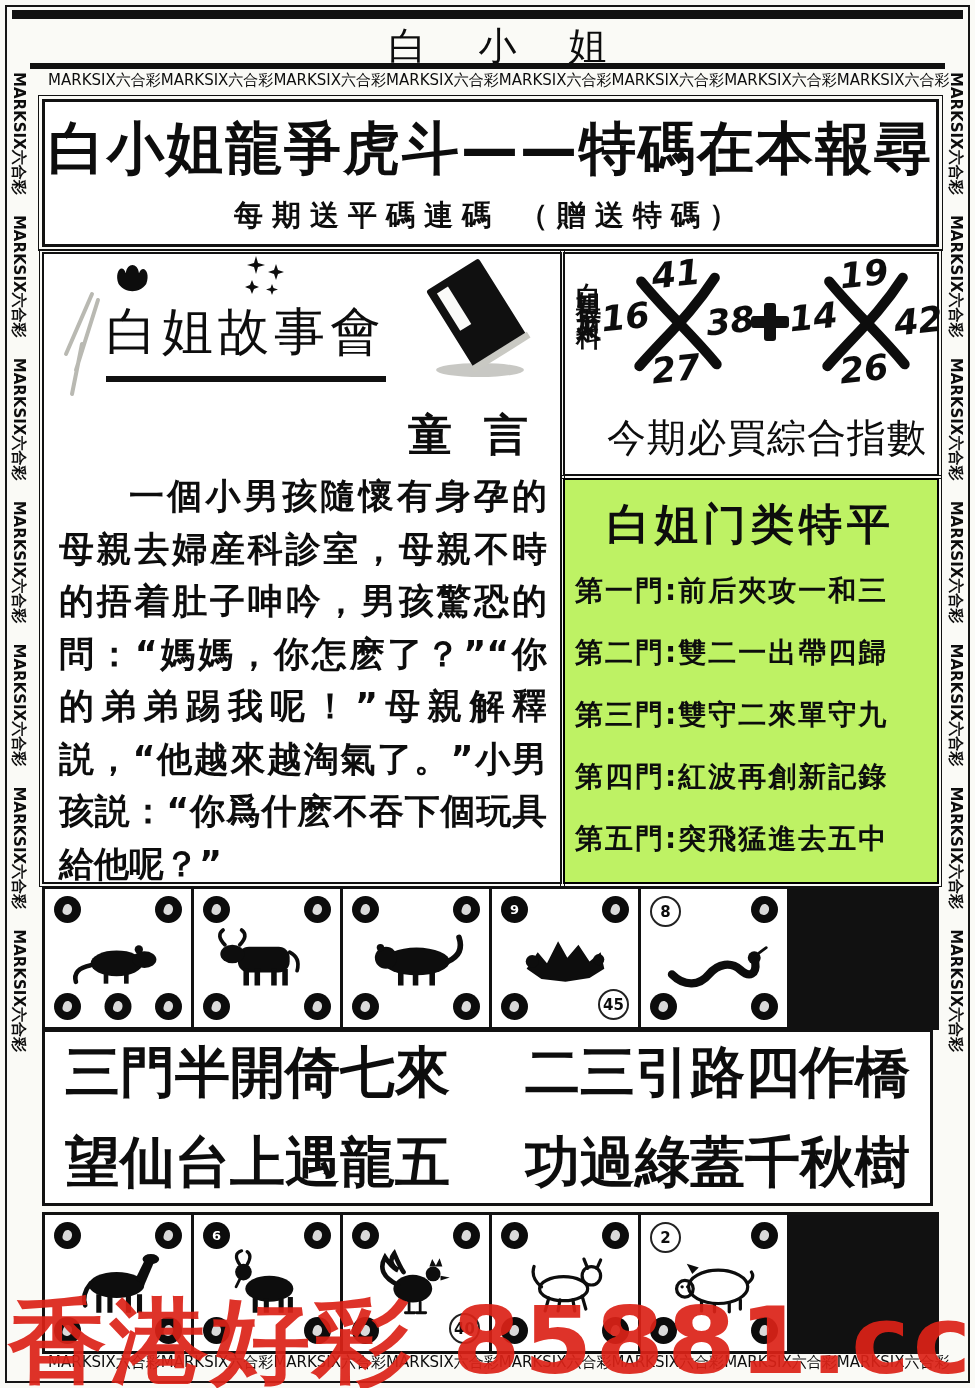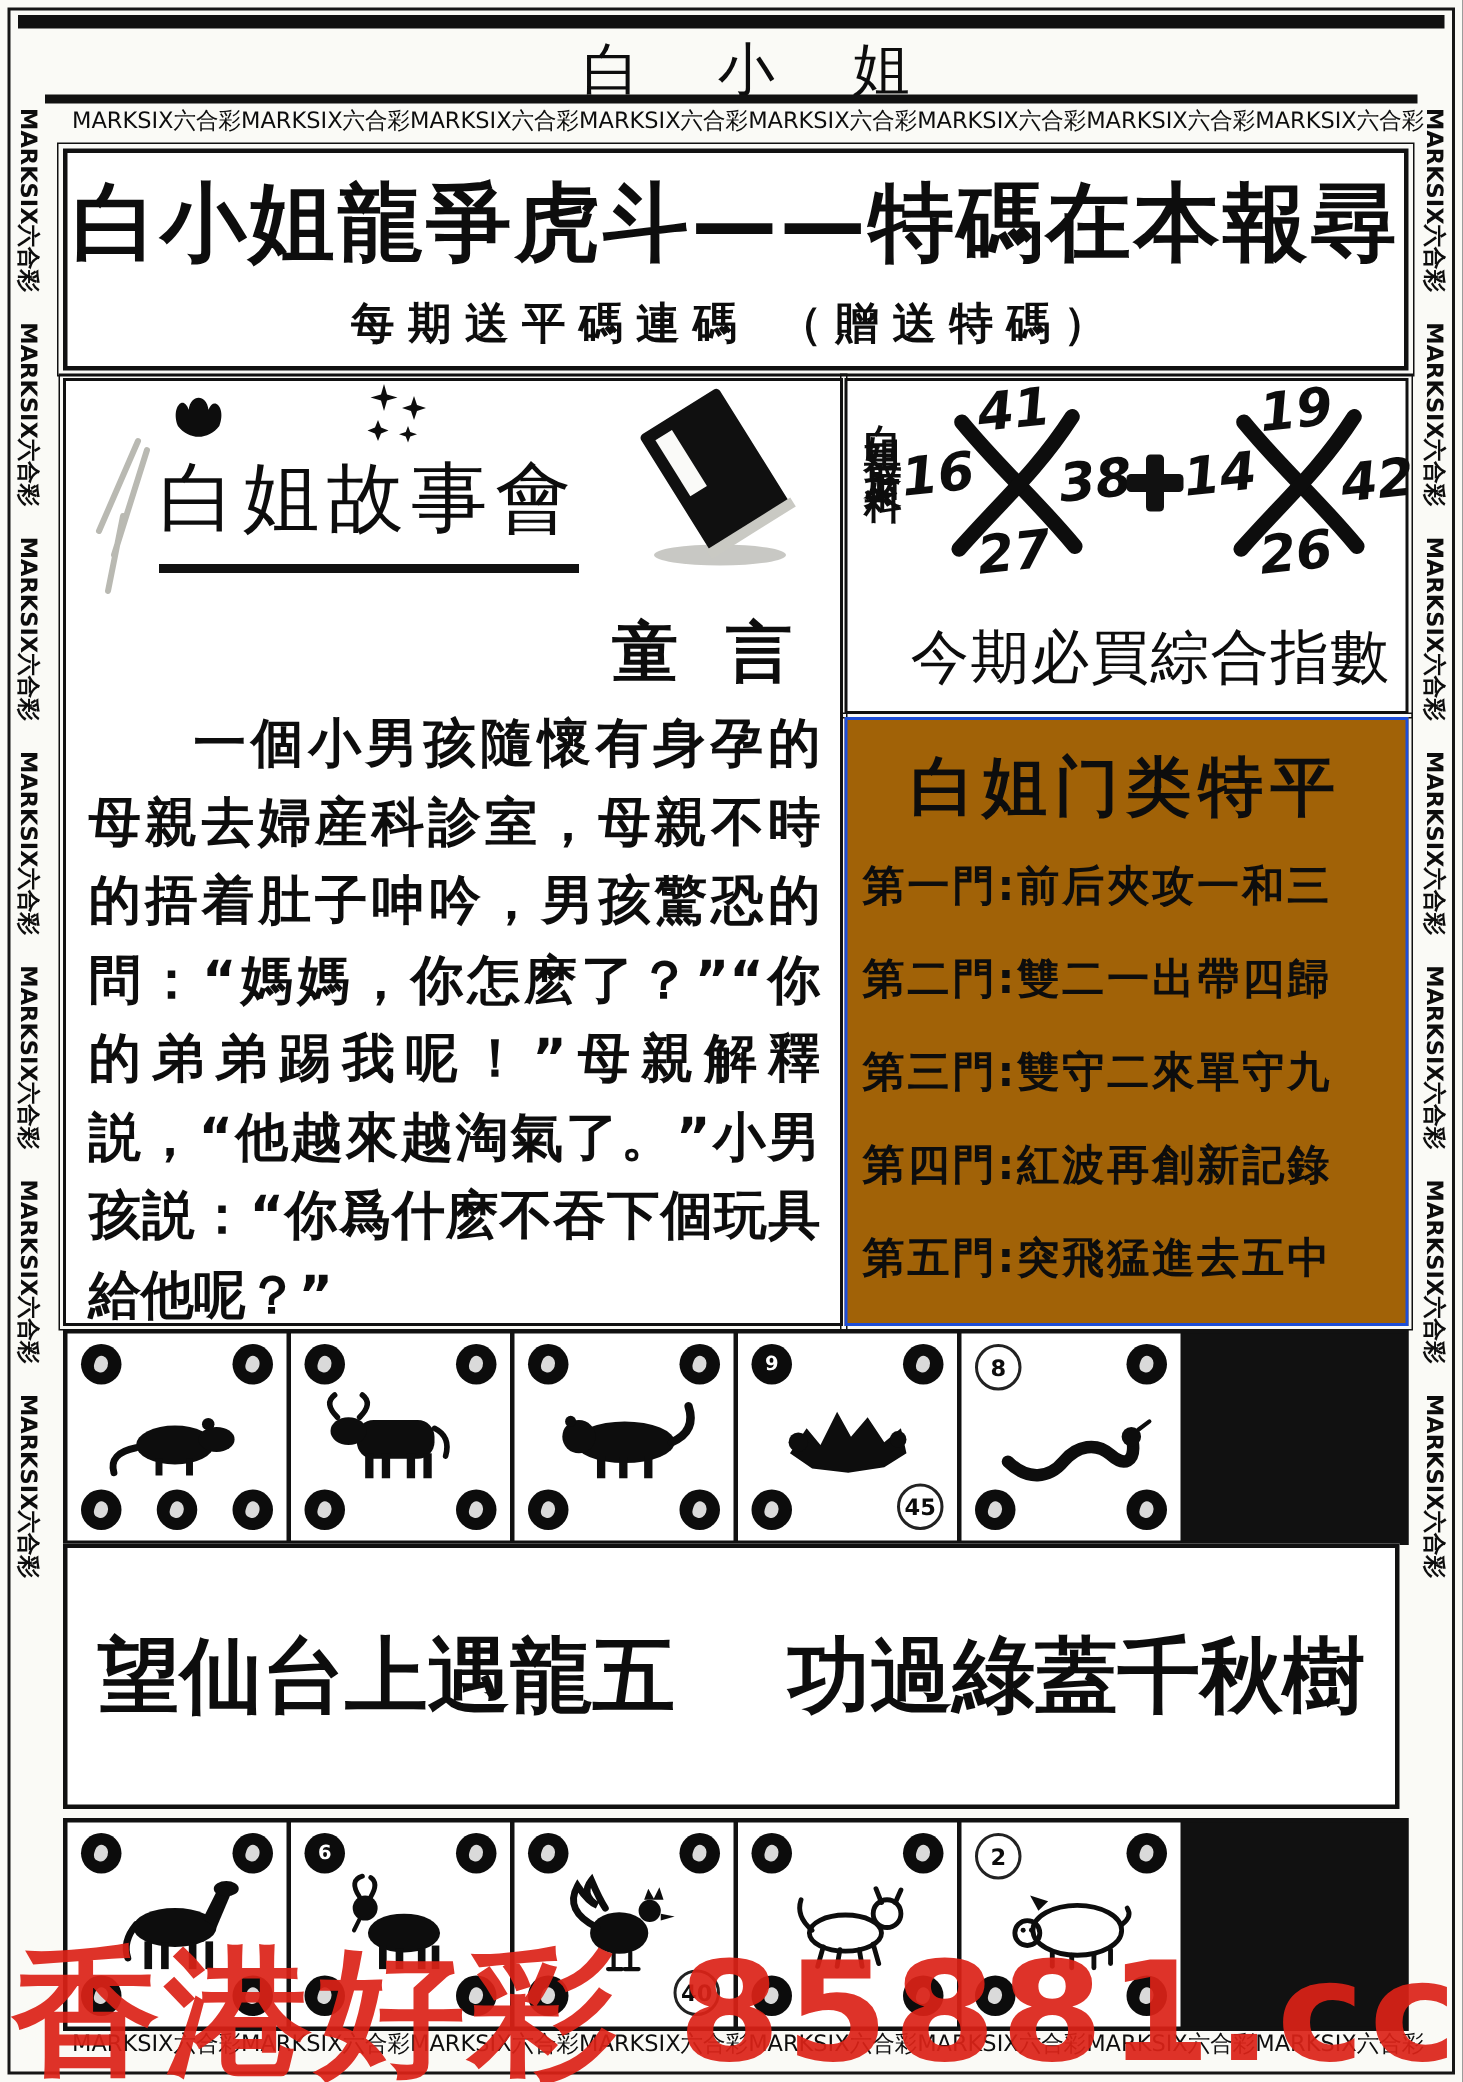--- a/index.html
+++ b/index.html
@@ -47,22 +47,22 @@
   .xgroup svg{position:absolute;left:25px;top:5px;width:92px;height:114px;}
   .xn{position:absolute;font-style:italic;font-weight:700;font-size:35px;white-space:nowrap;}
   .xn.t{left:50%;transform:translateX(-50%) rotate(-6deg);top:-5px;}
   .xn.l{left:-6px;top:38px;transform:rotate(-6deg);}
   .xn.r{right:-10px;top:42px;transform:rotate(-6deg);}
   .xn.b{left:50%;transform:translateX(-50%) rotate(-6deg);bottom:-4px;}
   .plus{position:relative;width:38px;height:38px;flex:0 0 38px;}
   .plus::before{content:"";position:absolute;left:0;top:13px;width:38px;height:12px;background:#111;border-radius:3px;}
   .plus::after{content:"";position:absolute;left:13px;top:0;width:12px;height:38px;background:#111;border-radius:3px;}
   .tcaption{position:absolute;left:42px;bottom:9px;font-size:39px;font-weight:400;letter-spacing:1px;white-space:nowrap;}
-  .gbox{position:absolute;left:563px;top:478px;width:372px;height:402px;border:2px solid #1d4ed8;
-        outline:1px solid #111;outline-offset:2px;background:#a16207;}
+  .gbox{position:absolute;left:563px;top:478px;width:372px;height:402px;border:2px solid #000000;
+        outline:1px solid #111;outline-offset:2px;background:#bef264;}
   .gtitle{margin-top:16px;text-align:center;font-size:43px;font-weight:800;letter-spacing:5px;white-space:nowrap;}
   .grows{margin-top:18px;display:flex;flex-direction:column;gap:24px;padding:0 10px;}
   .grow{font-size:28px;font-weight:600;letter-spacing:2px;white-space:nowrap;}
   .zrow{position:absolute;left:42px;width:891px;background:#111;border:3px solid #111;
         display:grid;grid-template-columns:repeat(6,1fr);gap:3px;}
   .zrow.toprow{top:886px;height:138px;}
   .zrow.bottomrow{top:1212px;height:136px;}
   .zcell{position:relative;background:#fff;display:flex;align-items:center;justify-content:center;}
   .zcell svg{width:76%;height:62%;}
   .badge{position:absolute;width:27px;height:27px;border-radius:50%;display:flex;
@@ -278,20 +278,24 @@
           <i class="mark"></i>
         </span>
         <span class="badge dark br">
           <i class="mark"></i>
         </span>
       </div>
     </div>
 
   <div class="vbox">
     <div class="vline">
+      <span>三門半開倚七來</span>
+      <span>二三引路四作橋</span>
+    </div>
+    <div class="vline">
       <span>望仙台上遇龍五</span>
       <span>功過綠蓋千秋樹</span>
     </div>
   </div>
 
   <div class="zrow bottomrow" id="zrow-bottom">
       <div class="zcell">
         <svg viewBox="0 0 120 80" fill="#0d0d0d">
           <ellipse cx="58" cy="42" rx="30" ry="14"></ellipse>
           <path d="M78 36 L90 12 L99 16 L88 42 Z"></path>

